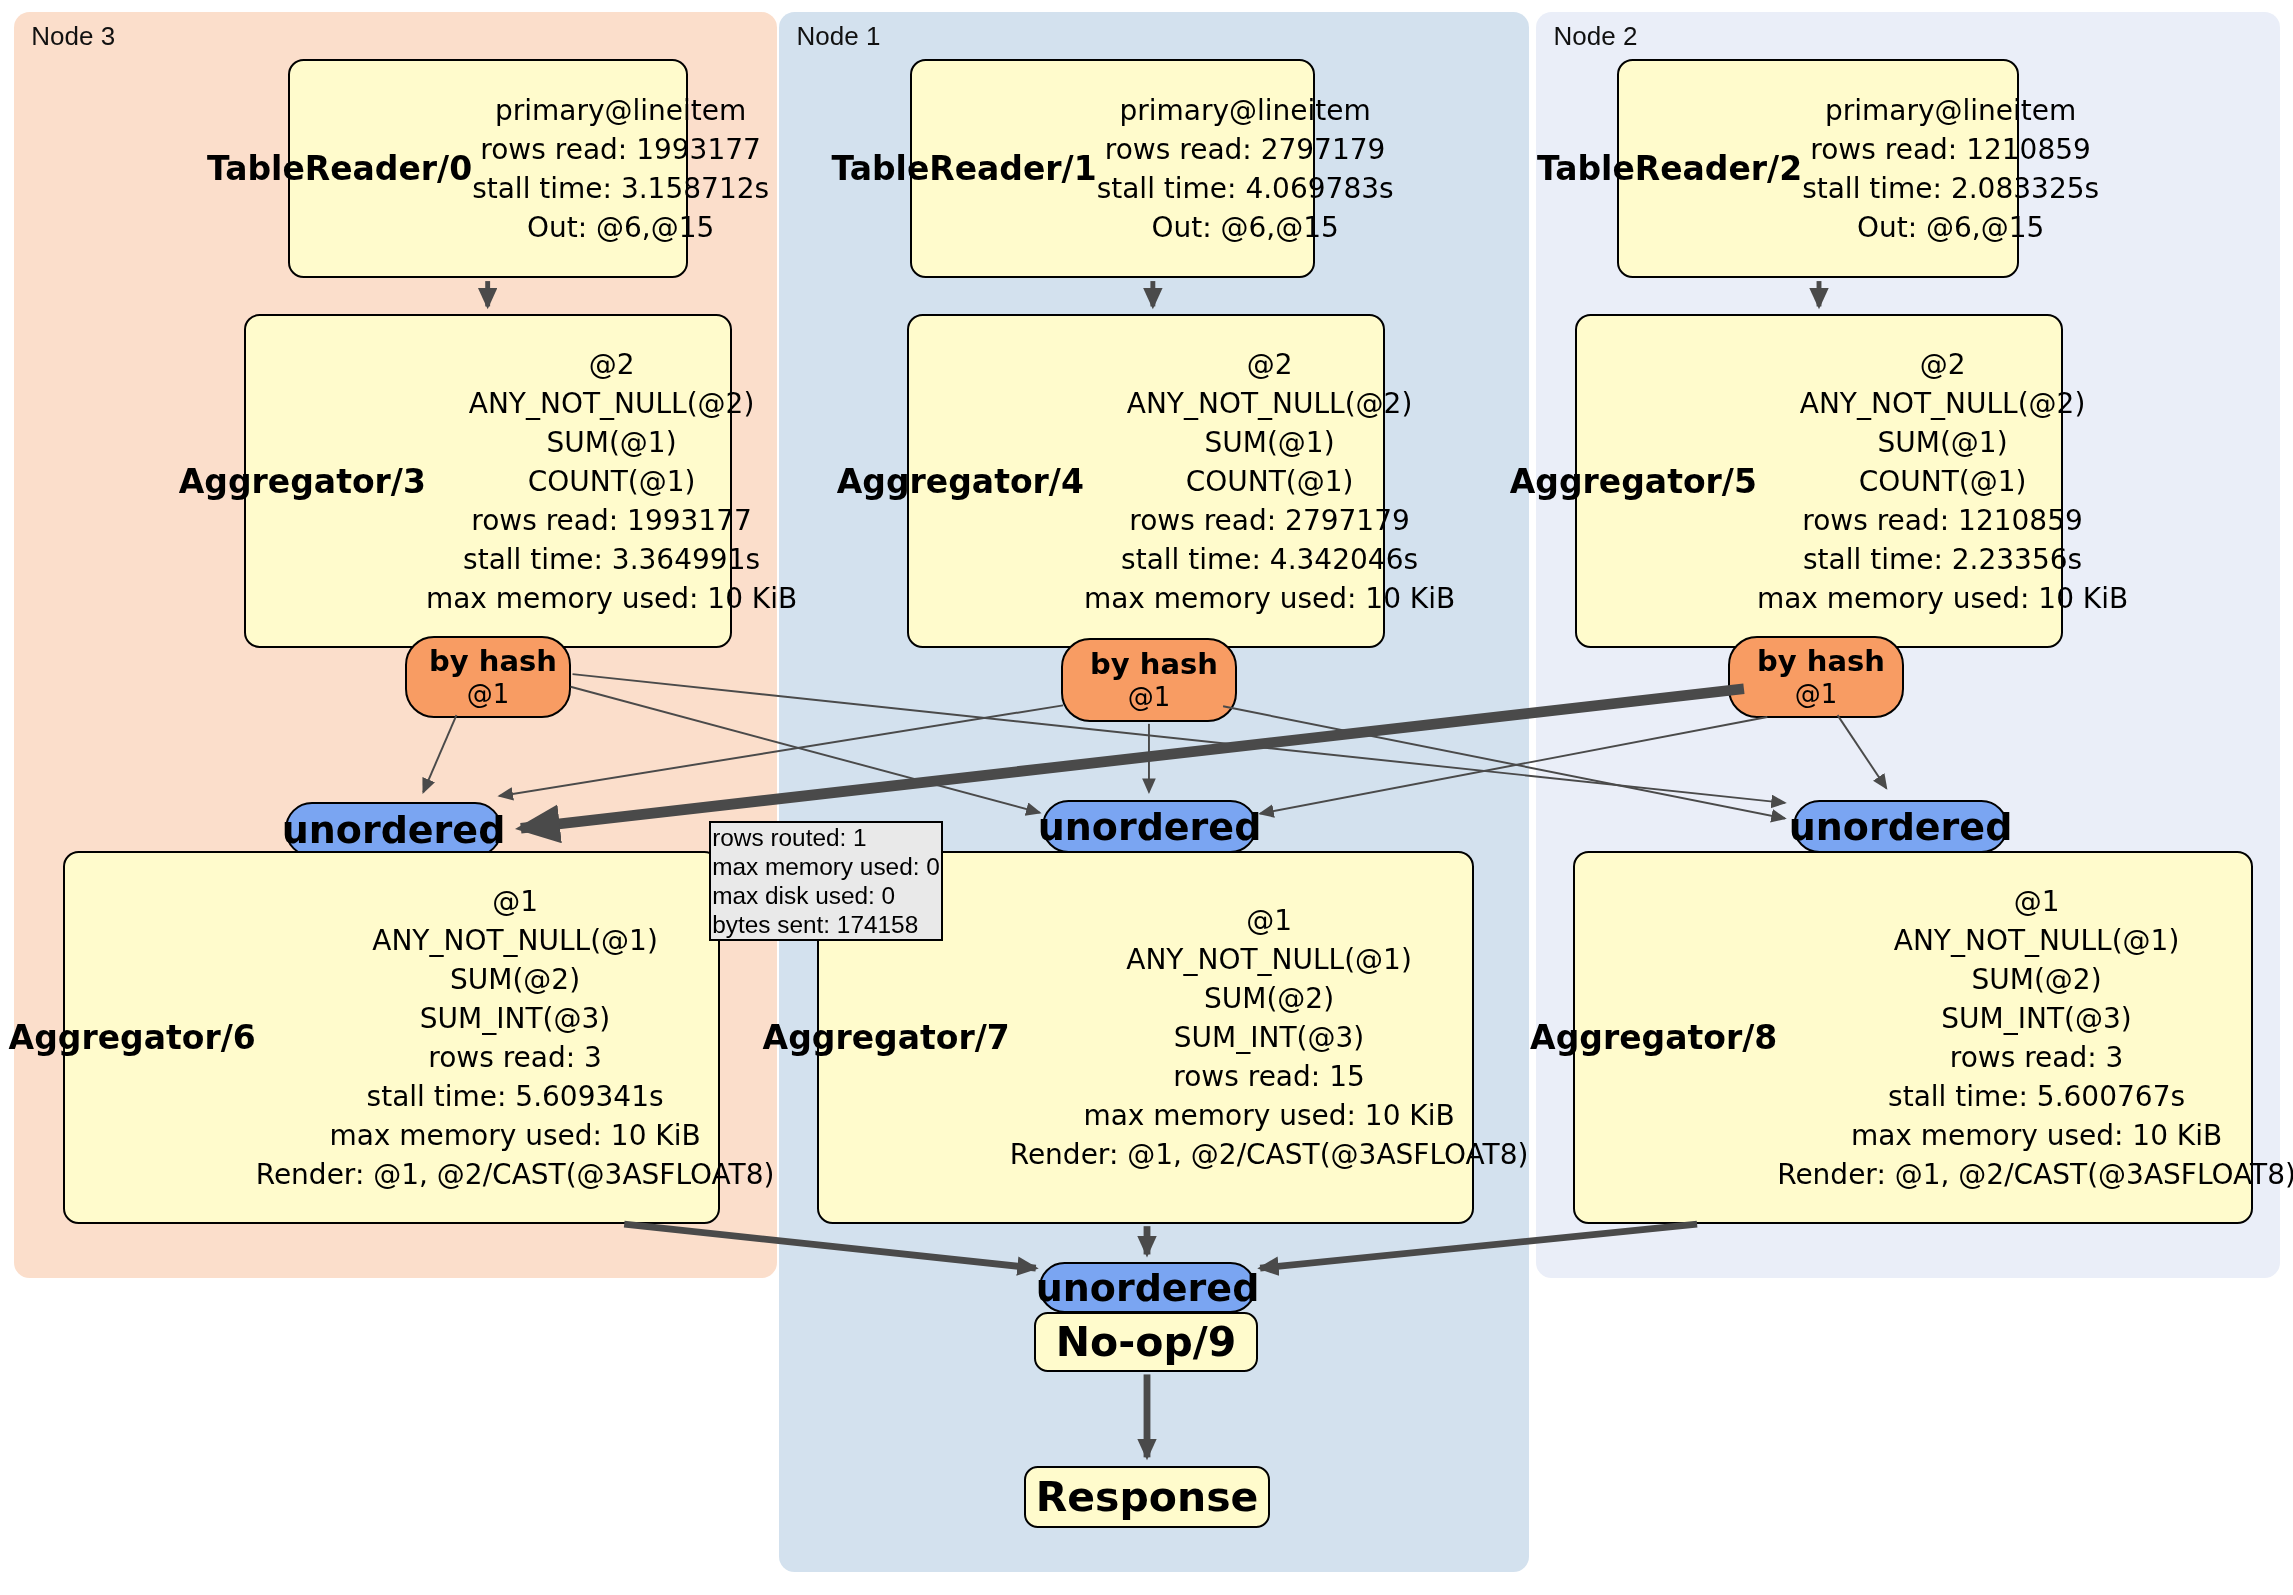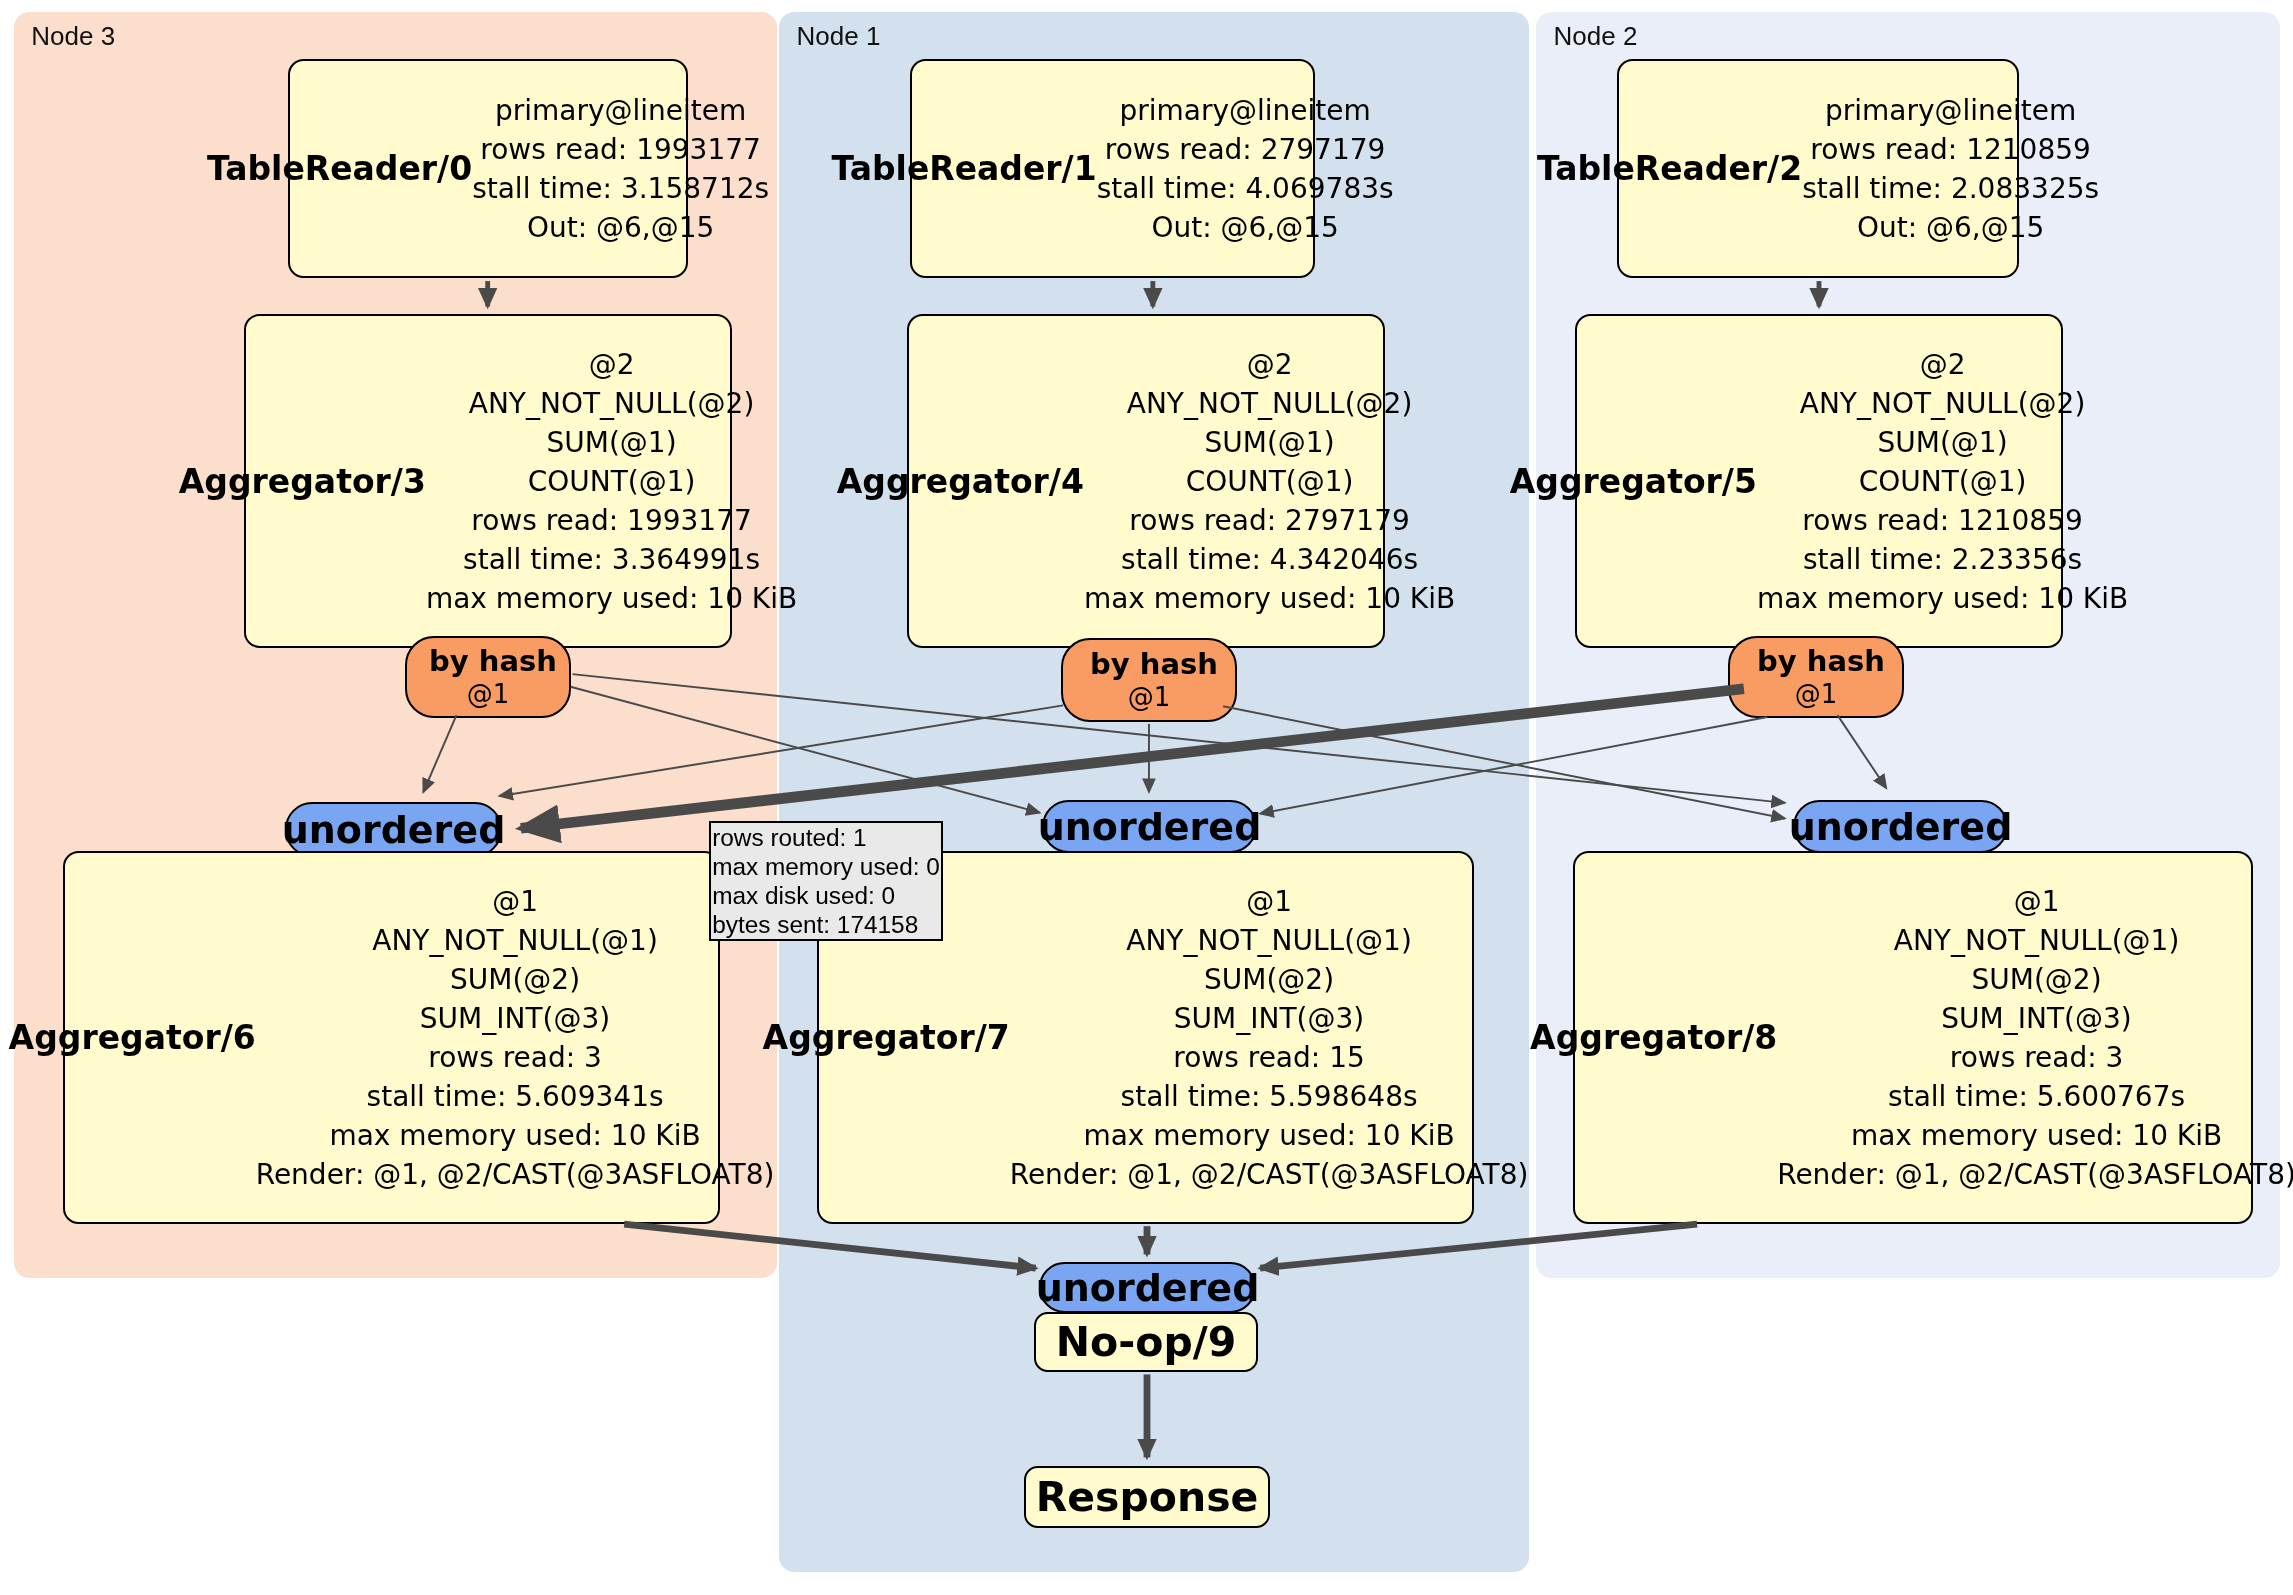--- a/index.html
+++ b/index.html
@@ -159,21 +159,20 @@
       </div>
   </div>
   <div class="pbox" style="left:817px;top:851px;width:657px;height:373px;">
     <div class="ptitle">Aggregator/7</div>
     <div>
         <div class="pline">@1</div>
         <div class="pline">ANY_NOT_NULL(@1)</div>
         <div class="pline">SUM(@2)</div>
         <div class="pline">SUM_INT(@3)</div>
         <div class="pline">rows read: 15</div>
-        <div class="pline">stall time: 5.598648s</div>
         <div class="pline">max memory used: 10 KiB</div>
         <div class="pline">Render: @1, @2/CAST(@3ASFLOAT8)</div>
       </div>
   </div>
   <div class="pbox" style="left:1573px;top:851px;width:680px;height:373px;">
     <div class="ptitle">Aggregator/8</div>
     <div>
         <div class="pline">@1</div>
         <div class="pline">ANY_NOT_NULL(@1)</div>
         <div class="pline">SUM(@2)</div>

